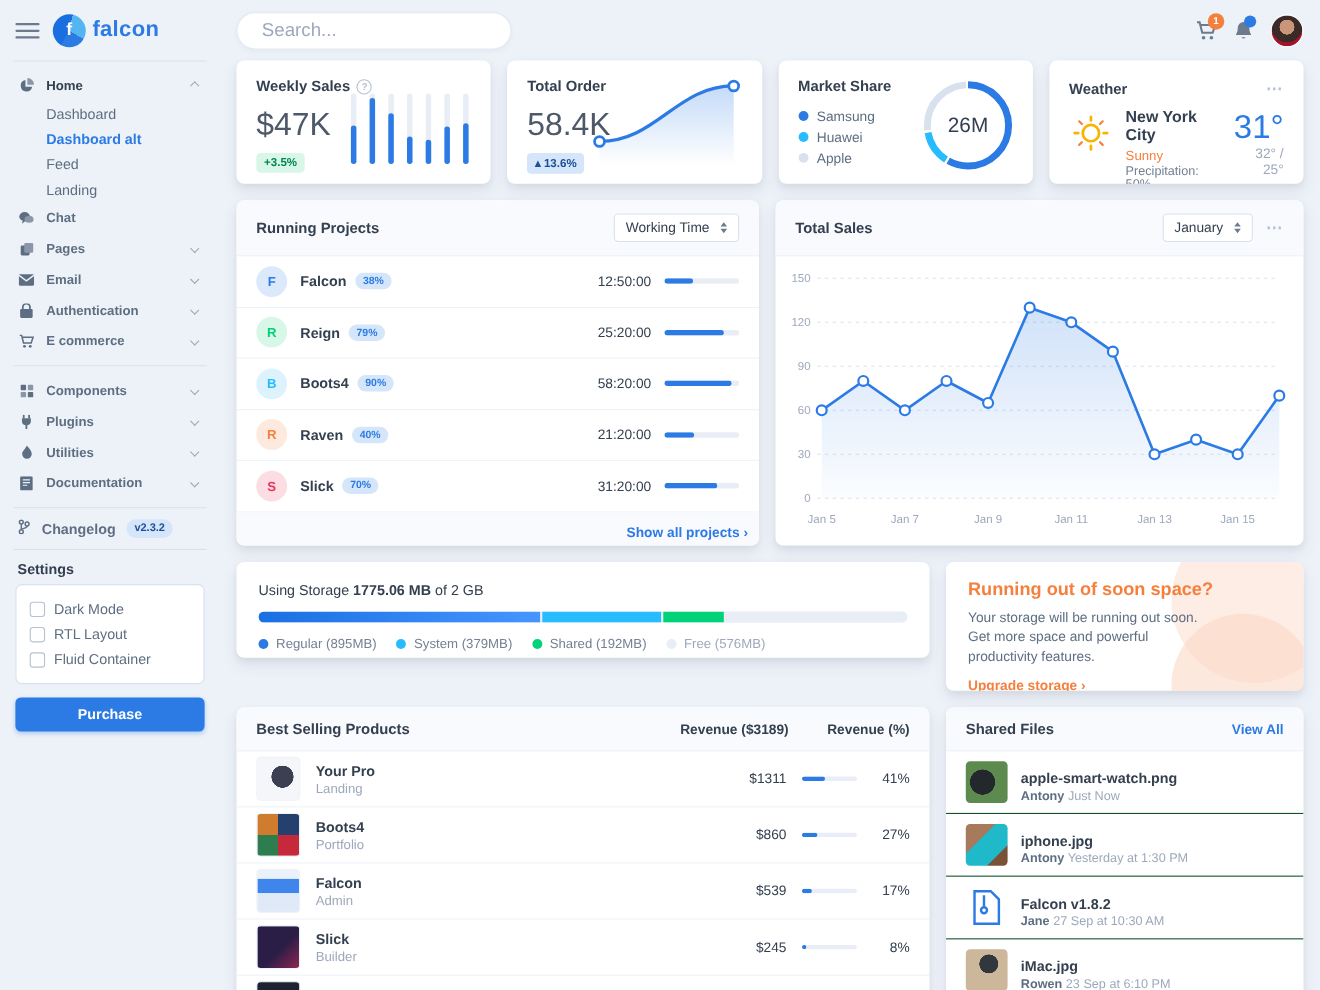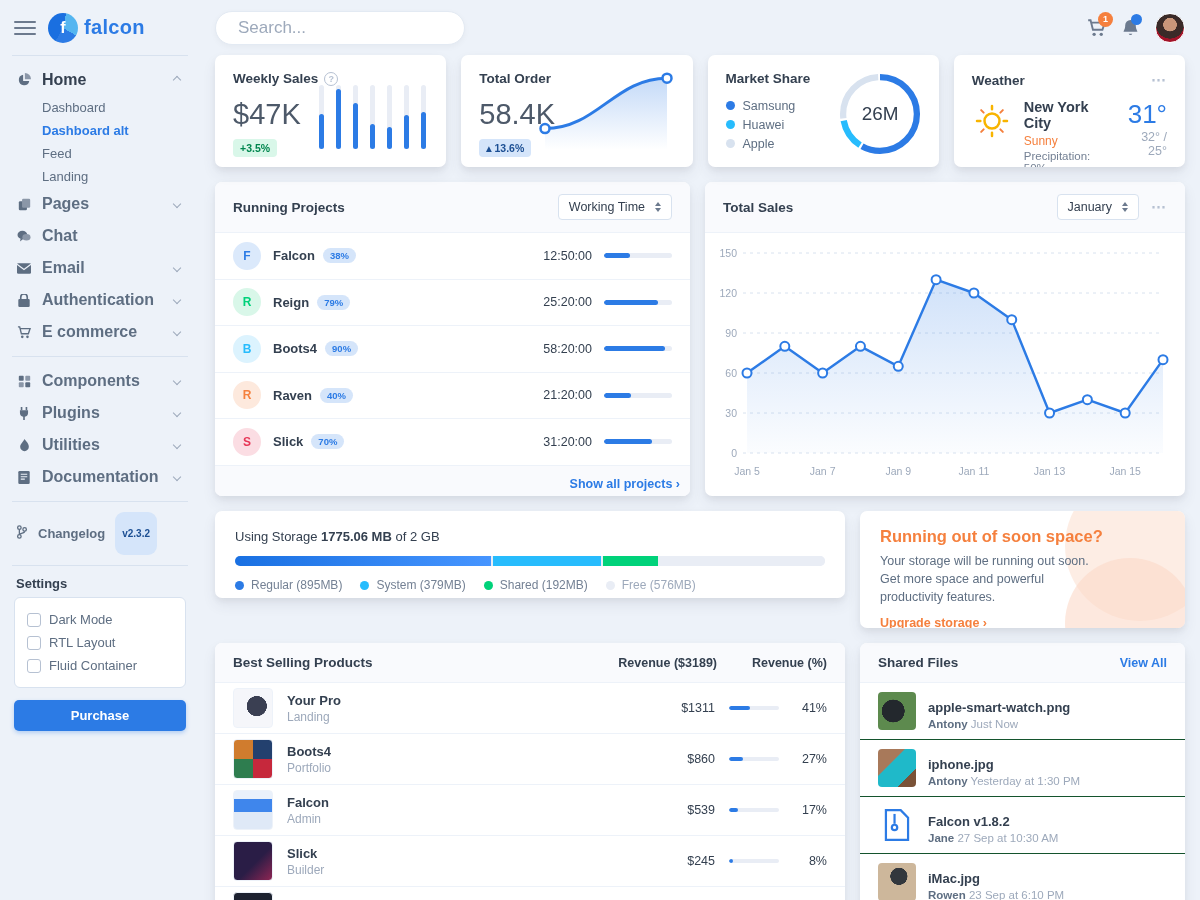--- a/index.html
+++ b/index.html
@@ -13,29 +13,29 @@
   .hamburger { width:22px; cursor:pointer; }
   .hamburger span { display:block; height:2px; background:#6c7a8e; border-radius:2px; margin:4px 0; }
   .brand { display:flex; align-items:center; gap:6px; cursor:pointer; }
   .brand-mark { width:30px; height:30px; border-radius:50%;
     background:conic-gradient(#1a6fe0 0 40%, #4aa4f0 40% 70%, #2hc 0); 
     background:conic-gradient(from 210deg,#1a6fe0 0 45%,#54b5f0 45% 75%,#2c7be5 75% 100%);
     display:flex; align-items:center; justify-content:center; color:#fff; font-weight:bold; font-size:16px; }
   .brand-name { font-size:20px; font-weight:bold; color:#2c7be5; letter-spacing:.3px; }
   .sb-divider { border-top:1px solid #d8e2ef; margin:0 -2px; }
   .nav { padding-top:8px; }
-  .nav-item { display:flex; align-items:center; gap:10px; padding:7px 2px; cursor:pointer; color:#5e6e82; font-weight:bold; font-size:16px; }
+  .nav-item { display:flex; align-items:center; gap:10px; padding:7px 2px; cursor:pointer; color:#5e6e82; font-weight:bold; font-size:12px; }
   .nav-item .ico { width:16px; display:flex; justify-content:center; color:#6c7a8e; }
   .nav-item .lbl { flex:1; }
   .chev { width:6px; height:6px; border-right:1.5px solid #9da9bb; border-bottom:1.5px solid #9da9bb; transform:rotate(45deg); margin-right:4px; }
   .chev.up { transform:rotate(-135deg); }
   .sub { padding:4px 2px 4px 28px; color:#5e6e82; cursor:pointer; font-size:13px; }
   .sub.active { color:#2c7be5; font-weight:bold; }
   .changelog-row { display:flex; align-items:center; gap:10px; padding:10px 2px; color:#5e6e82; font-weight:bold; cursor:pointer; }
-  .badge-ver { background:#d5e5fa; color:#1c4f93; font-size:10px; font-weight:bold; padding:16px 7px; border-radius:9px;text-align:right; }
+  .badge-ver { background:#d5e5fa; color:#1c4f93; font-size:10px; font-weight:bold; padding:3px 7px; border-radius:9px;text-align:right; }
   .settings-h { font-weight:bold; color:#344050; padding:10px 2px 6px; font-size:13px; }
   .settings-box { background:#fff; border:1px solid #d8e2ef; border-radius:6px; padding:10px 12px; }
   .chk-row { display:flex; align-items:center; gap:8px; padding:4px 0; color:#5e6e82; cursor:pointer; }
   .chk { appearance:none; width:14px; height:14px; border:1px solid #b6c1d2; border-radius:3px; background:#fff; cursor:pointer; }
   .purchase-btn { margin-top:12px; width:100%; background:#2c7be5; color:#fff; border:none; border-radius:5px; padding:8px 0; font-size:13px; font-weight:bold; cursor:pointer; box-shadow:0 2px 4px rgba(44,123,229,.3); }
 
   
   .main { flex:1; padding:0 15px; }
   .topbar { height:55px; display:flex; align-items:center; }
   .search-box { width:250px; height:34px; background:#fff; border:1px solid #e3eaf3; border-radius:17px; display:flex; align-items:center; padding:0 14px; gap:8px; box-shadow:0 2px 6px rgba(0,0,0,.04); }
@@ -76,21 +76,21 @@
   .donut-wrap { position:absolute; right:14px; top:14px; }
   .donut-center { font-size:21px; fill:#344050; }
   .ms-legend { margin-top:10px; }
   .ms-legend .li { display:flex; align-items:center; gap:8px; padding:2.5px 0; color:#5e6e82; font-size:12.5px; }
   .dot { width:9px; height:9px; border-radius:50%; flex:0 0 9px; }
   .weather-body { display:flex; align-items:flex-start; gap:12px; margin-top:10px; }
   .weather-city { font-weight:bold; font-size:14.5px; color:#344050; }
   .weather-cond { color:#f5803e; font-size:12px; margin-top:3px; }
   .weather-precip { color:#748194; font-size:11.5px; margin-top:2px; }
   .weather-right { margin-left:auto; text-align:right; }
-  .weather-temp { font-size:26px; color:#2c7be5; }
+  .weather-temp { font-size:30px; color:#2c7be5; }
   .weather-range { color:#9da9bb; font-size:12.5px; }
 
   
   .projects-card { width:475px; flex:0 0 475px; display:flex; flex-direction:column; }
   .proj-row { display:flex; align-items:center; padding:0 18px; height:46.5px; border-bottom:1px solid #edf2f9; }
   .proj-avatar { width:28px; height:28px; border-radius:50%; display:flex; align-items:center; justify-content:center; font-weight:bold; font-size:12px; }
   .proj-name { font-weight:bold; color:#344050; margin-left:12px; font-size:13px; cursor:pointer; }
   .proj-badge { background:#d5e5fa; color:#2c7be5; font-size:9.5px; font-weight:bold; padding:2px 7px; border-radius:8px; margin-left:8px; }
   .proj-right { margin-left:auto; display:flex; align-items:center; gap:12px; }
   .proj-time { color:#344050; font-size:12.5px; }
@@ -179,37 +179,37 @@
         <span class="lbl" style="color:#344050">Home</span>
         <span class="chev up"></span>
       </div>
       <div class="sub">Dashboard</div>
       <div class="sub active">Dashboard alt</div>
       <div class="sub">Feed</div>
       <div class="sub">Landing</div>
 
       <div class="nav-item">
         <span class="ico">
-            <svg width="13" height="13" viewBox="0 0 16 16">
-              <rect x="1" y="4" width="10" height="11" rx="1.5" fill="#5e6e82"></rect>
-              <rect x="5" y="1" width="10" height="11" rx="1.5" fill="#8b97a8"></rect>
-            </svg>
-          </span>
-        <span class="lbl">Pages</span>
-        <span class="chev"></span>
-      </div>
-      <div class="nav-item">
-        <span class="ico">
             <svg width="14" height="13" viewBox="0 0 16 16">
               <ellipse cx="6" cy="6" rx="6" ry="5" fill="#5e6e82"></ellipse>
               <path d="M4 10l-1 4 4-3z" fill="#5e6e82"></path>
               <ellipse cx="11" cy="9" rx="5" ry="4" fill="#8b97a8"></ellipse>
             </svg>
           </span>
         <span class="lbl">Chat</span>
+      </div>
+      <div class="nav-item">
+        <span class="ico">
+            <svg width="13" height="13" viewBox="0 0 16 16">
+              <rect x="1" y="4" width="10" height="11" rx="1.5" fill="#5e6e82"></rect>
+              <rect x="5" y="1" width="10" height="11" rx="1.5" fill="#8b97a8"></rect>
+            </svg>
+          </span>
+        <span class="lbl">Pages</span>
+        <span class="chev"></span>
       </div>
       <div class="nav-item">
         <span class="ico">
             <svg width="14" height="11" viewBox="0 0 16 12">
               <rect width="16" height="12" rx="1.5" fill="#5e6e82"></rect>
               <path d="M0 1l8 6 8-6" stroke="#edf2f9" stroke-width="1.4" fill="none"></path>
             </svg>
           </span>
         <span class="lbl">Email</span>
         <span class="chev"></span>

